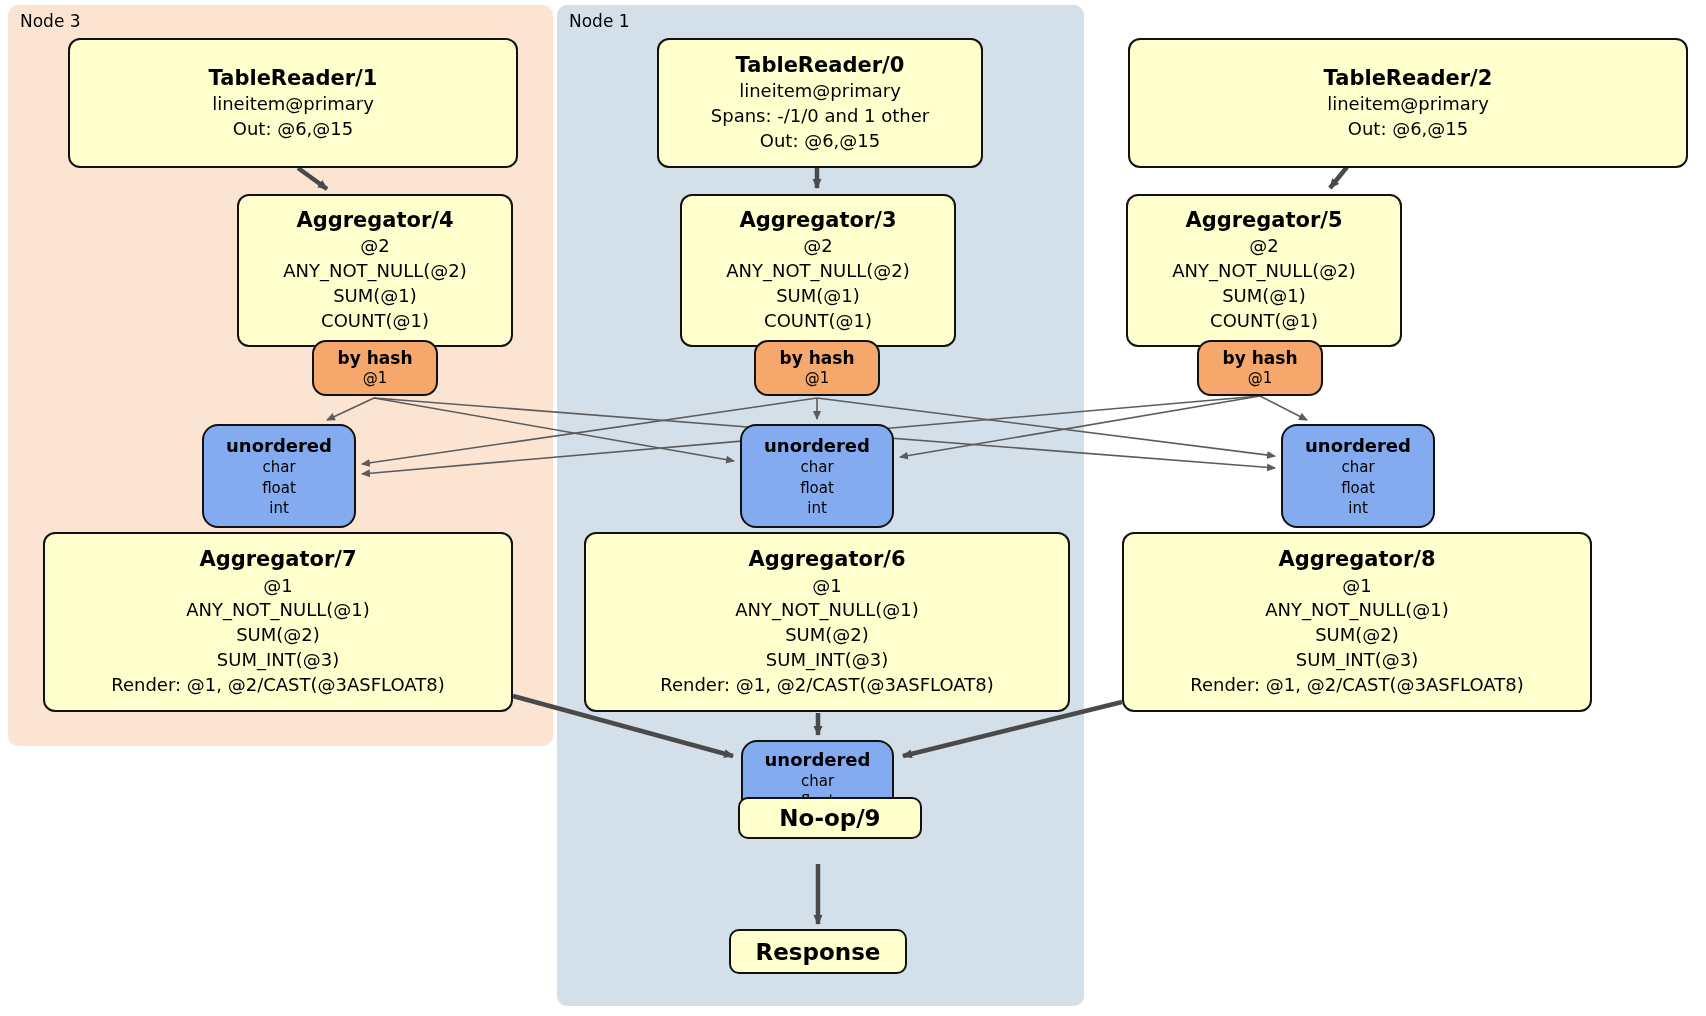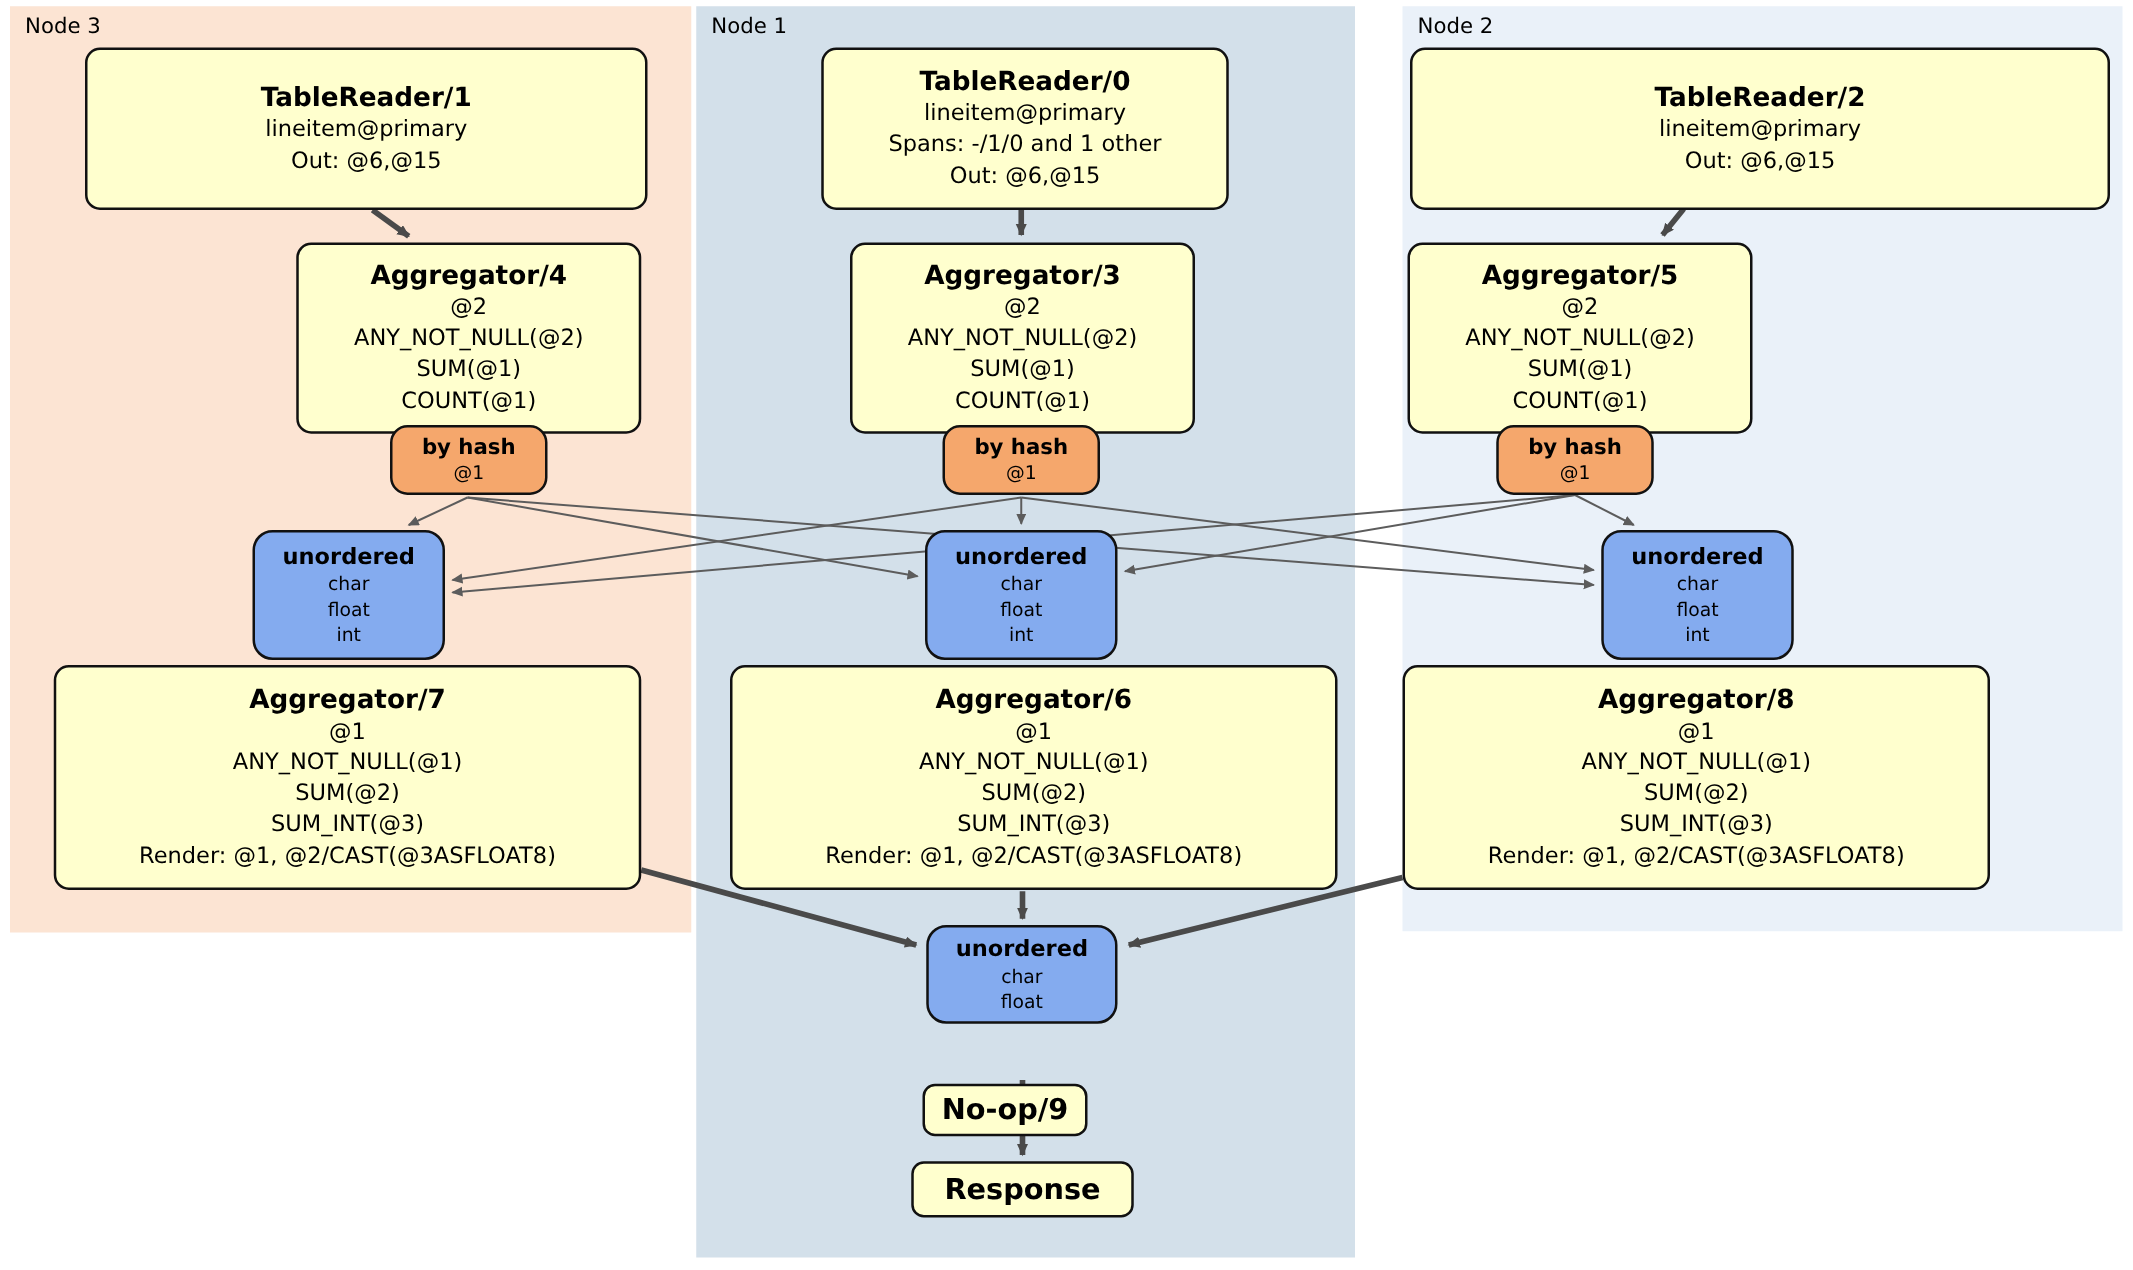--- a/index.html
+++ b/index.html
@@ -1,21 +1,21 @@
 <!DOCTYPE html>
 <html style="--panel-node3: #fce4d3; --panel-node1: #d3e0ea; --panel-node2: #eaf1f9; --box-yellow: #ffffce; --router-orange: #f5a76c; --sync-blue: #84abef; --edge-thick: #4a4a4a; --edge-thin: #5c5c5c;"><head>
 <meta charset="utf-8">
 <style>
   html,body{margin:0;padding:0;background:#ffffff;}
   #stage{
     position:relative;width:1706px;height:1016px;
     font-family:"DejaVu Sans","Liberation Sans",sans-serif;
     color:#000;overflow:hidden;background:#fff;
   }
-  .panel{position:absolute;border-radius:0;}
+  .panel{position:absolute;border-radius:10px;}
   .panel-label{position:absolute;top:6px;left:12px;font-size:17px;color:#000;}
   #panel-node3{background:var(--panel-node3);}
   #panel-node1{background:var(--panel-node1);}
   #panel-node2{background:var(--panel-node2);}
 
   #edges{position:absolute;left:0;top:0;z-index:2;}
 
   .nodebox{
     position:absolute;z-index:3;background:var(--box-yellow);
     border:2px solid #111;border-radius:12px;
@@ -51,23 +51,20 @@
 </head>
 <body>
 
 <div id="stage">
 
   <div class="panel" id="panel-node3" style="left:8px;top:5px;width:545px;height:741px;">
     <div class="panel-label">Node 3</div>
   </div>
   <div class="panel" id="panel-node1" style="left:557px;top:5px;width:527px;height:1001px;">
     <div class="panel-label">Node 1</div>
-  </div>
-  <div class="panel" id="panel-node2" style="left:1122px;top:5px;width:576px;height:740px;">
-    <div class="panel-label">Node 2</div>
   </div>
 
   <svg id="edges" width="1706" height="1016" viewBox="0 0 1706 1016">
     <defs>
       <marker id="arrow-thick" markerWidth="11" markerHeight="10" refX="9" refY="4.5" orient="auto" markerUnits="userSpaceOnUse">
         <path d="M0,0 L10,4.5 L0,9 z" fill="#4a4a4a"></path>
       </marker>
       <marker id="arrow-thin" markerWidth="10" markerHeight="9" refX="8" refY="4" orient="auto" markerUnits="userSpaceOnUse">
         <path d="M0,0 L9,4 L0,8 z" fill="#5c5c5c"></path>
       </marker>
@@ -190,20 +187,20 @@
     <div class="line">SUM(@2)</div>
     <div class="line">SUM_INT(@3)</div>
     <div class="line">Render: @1, @2/CAST(@3ASFLOAT8)</div>
   </div>
 
   <div class="sync" style="left:741px;top:740px;width:153px;height:79px;">
     <div class="title">unordered</div>
     <div class="line">char</div>
     <div class="line">float</div>
   </div>
-  <div class="smallbox" style="left:738px;top:867px;width:132px;height:42px;justify-content:center;">
+  <div class="smallbox" style="left:738px;top:797px;width:184px;height:42px;justify-content:center;">
     <div class="title">No-op/9</div>
   </div>
   <div class="smallbox" style="left:729px;top:929px;width:178px;height:45px;">
     <div class="title">Response</div>
   </div>
 
 </div>
 
 </body></html>

